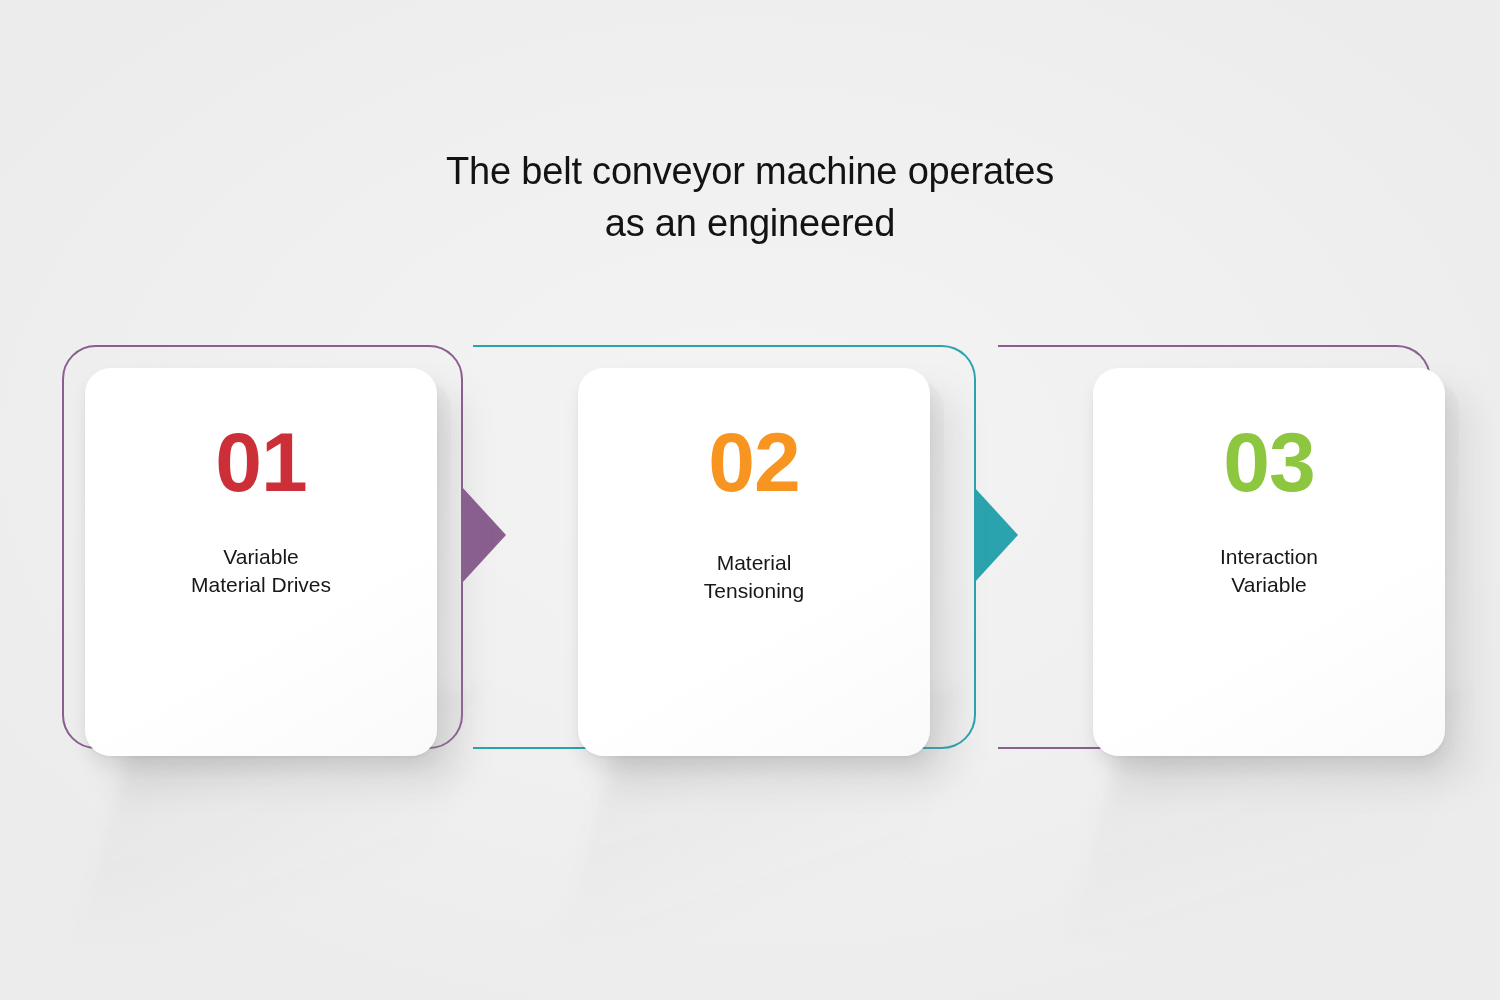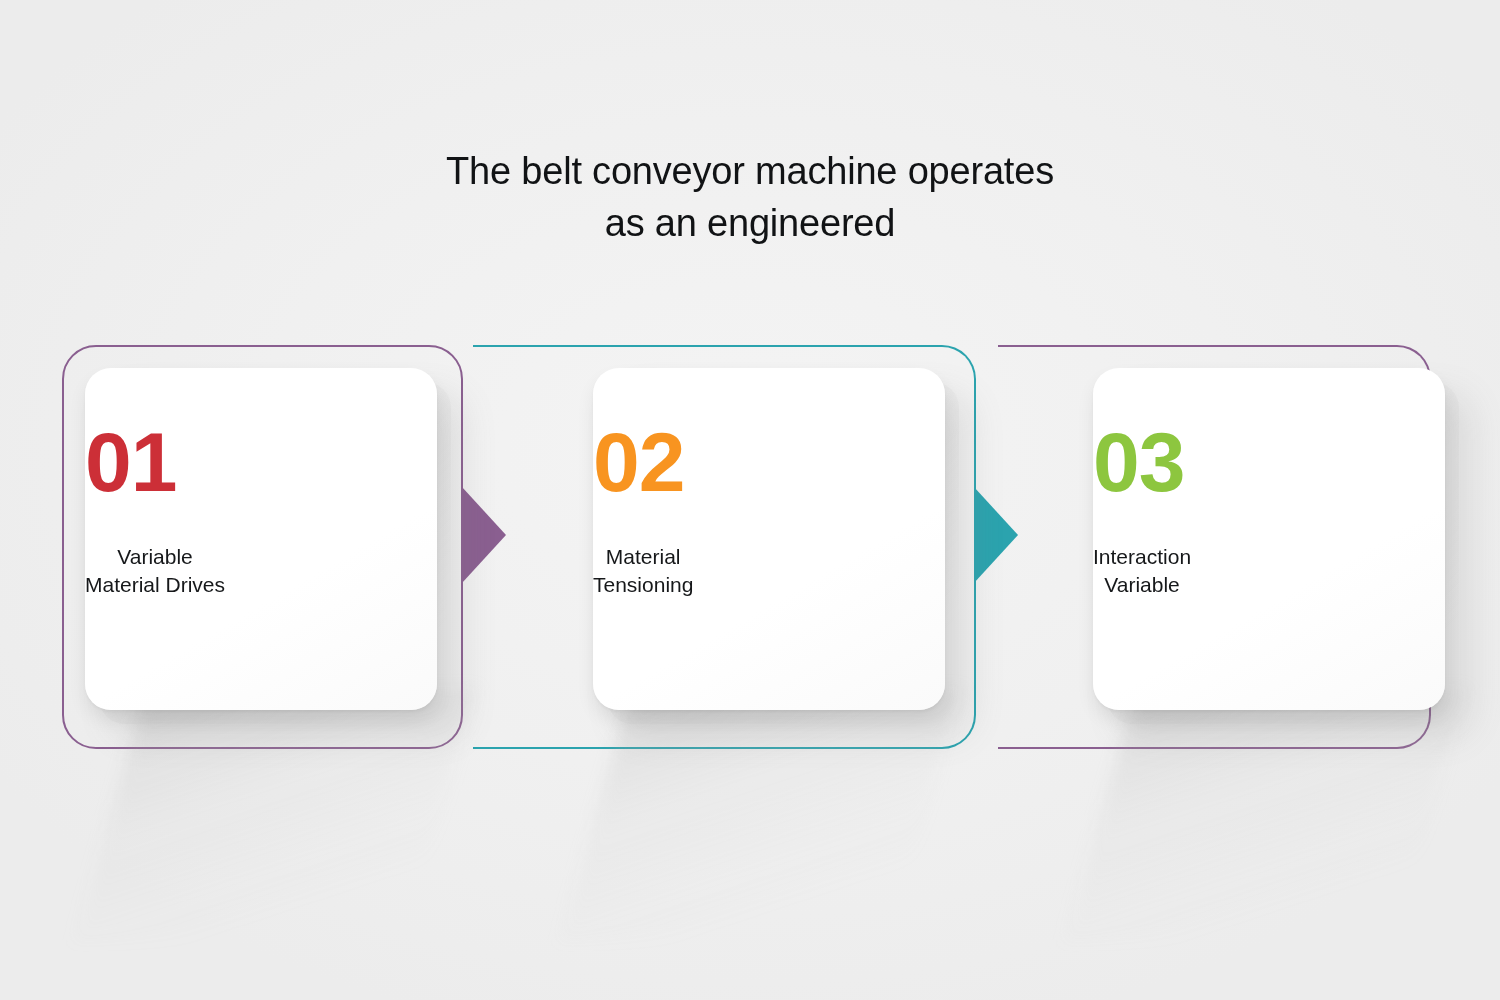--- a/index.html
+++ b/index.html
@@ -100,34 +100,34 @@
     filter: blur(0.4px);
     transform: translate(14px, 14px) skewX(0deg);
     clip-path: polygon(0 0, 100% 0, 130% 30%, 130% 100%, 0 100%);
     pointer-events: none;
   }
 
   .card {
     position: absolute;
     top: 368px;
     width: 352px;
-    height: 342px;
+    height: 388px;
     border-radius: 26px;
     background: linear-gradient(150deg, #ffffff 0%, #ffffff 62%, #fafafa 100%);
     box-shadow:
       0 2px 3px rgba(0,0,0,0.04),
       0 10px 18px rgba(0,0,0,0.07),
       26px 26px 34px rgba(120,120,120,0.16);
     display: flex;
     flex-direction: column;
-    align-items: flex-start;
+    align-items: center;
   }
 
   #card1, #shadow1 { left: 85px; }
-  #card2, #shadow2 { left: 593px; }
+  #card2, #shadow2 { left: 578px; gap: 6px; }
   #card3, #shadow3 { left: 1093px; }
 
   .card-number {
     margin-top: 52px;
     font-size: 84px;
     font-weight: 700;
     letter-spacing: -1px;
     line-height: 1;
     font-family: "Liberation Sans", sans-serif;
   }

